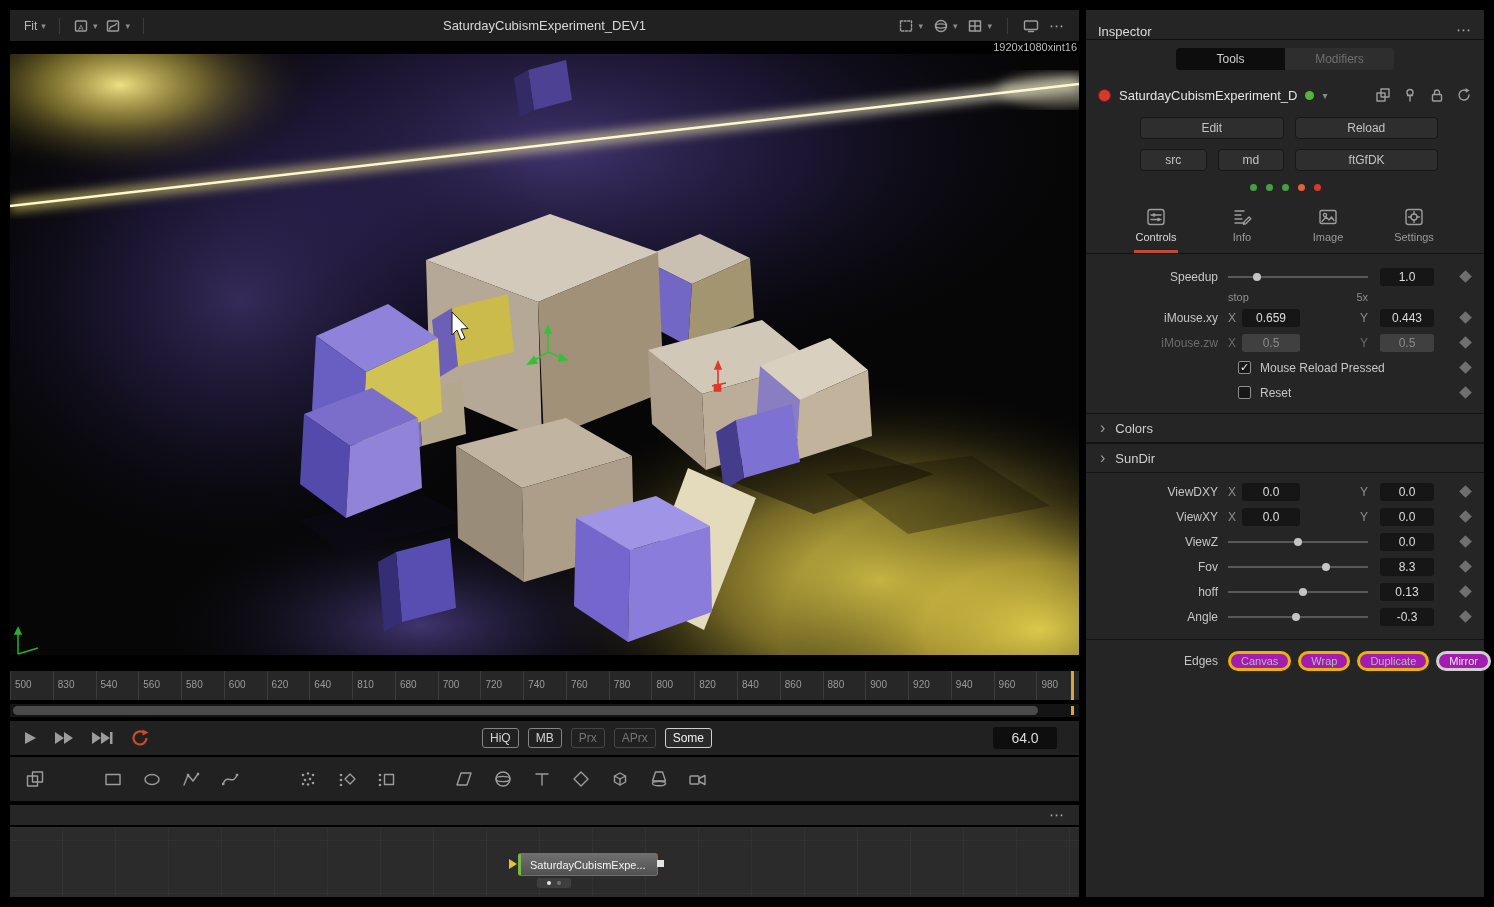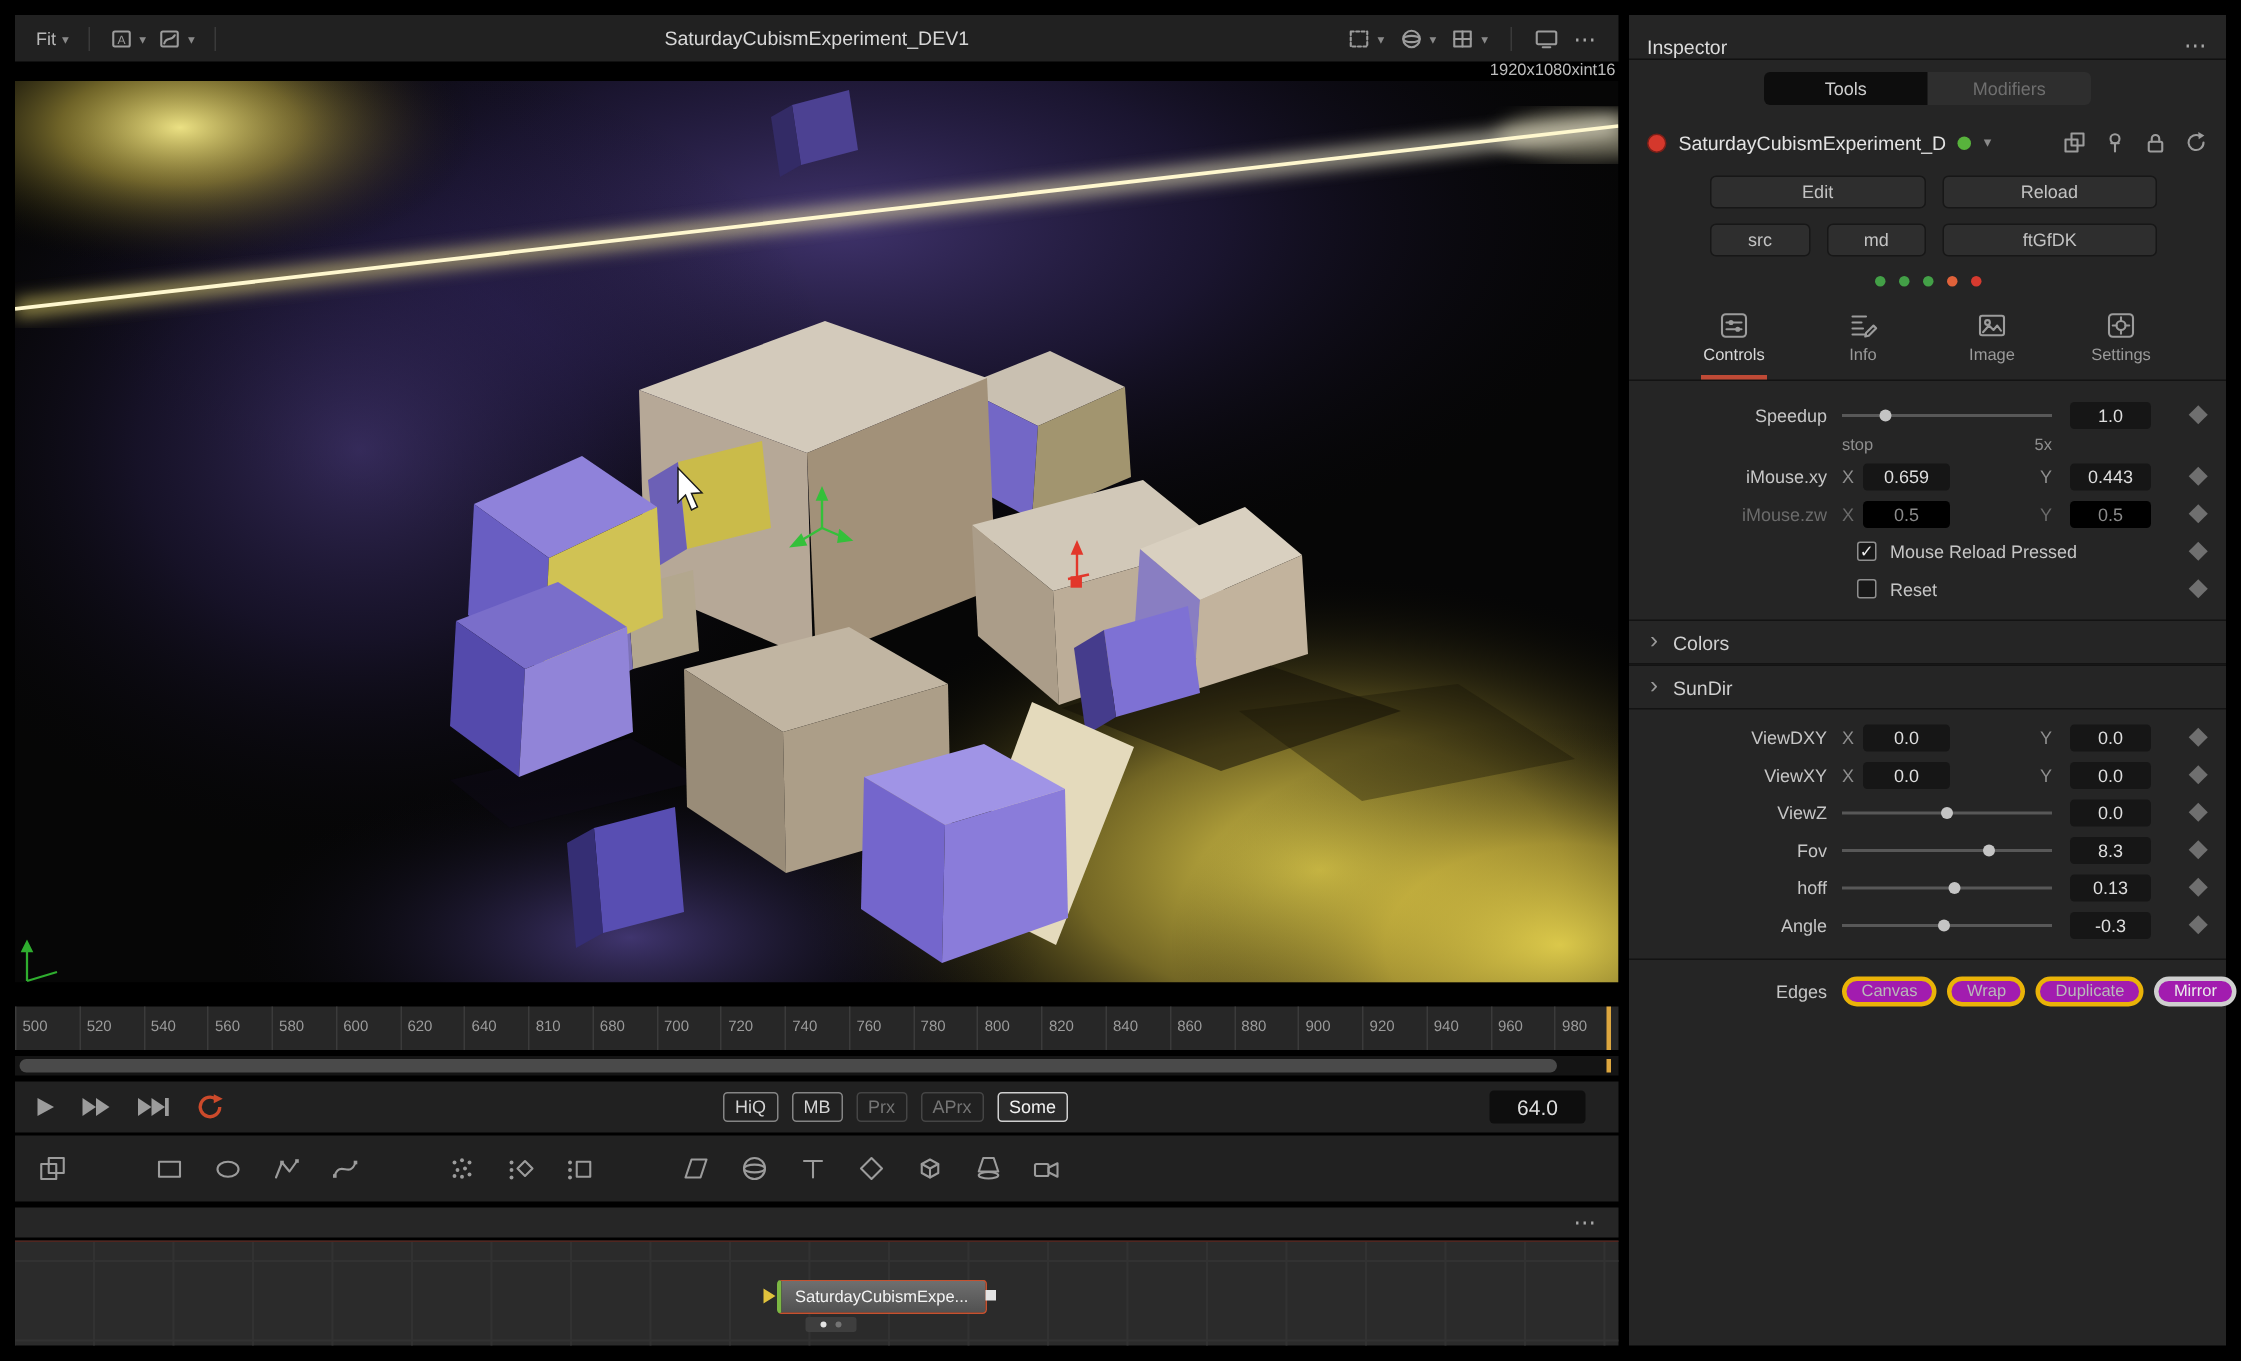--- a/index.html
+++ b/index.html
@@ -85,21 +85,21 @@
 .slider .track{position:absolute;left:0;right:0;top:6px;height:2px;background:#585858}
 .slider .knob{position:absolute;top:3px;width:8px;height:8px;border-radius:50%;background:#c4c4c4}
 .vbox{width:54px;height:18px;background:#161616;border-radius:3px;color:#dedede;display:flex;align-items:center;justify-content:center;margin-left:12px}
 .vbox.x{width:58px;margin-left:0}
 .vbox.y{margin-left:6px}
 .ax{width:14px;color:#8f8f8f}
 .ax.y{margin-left:60px}
 .key{margin-left:auto;width:9px;height:9px;background:#6f6f6f;transform:rotate(45deg)}
 .range-labels{flex:0 0 140px;display:flex;justify-content:space-between;color:#8f8f8f;font-size:11px}
 .dim .plabel,.dim .ax{color:#6b6b6b}
-.dim .vbox{color:#8a8a8a;background:#000000}
+.dim .vbox{color:#8a8a8a;background:#404040}
 .cb{width:13px;height:13px;border:1px solid #8f8f8f;border-radius:2px;background:#181818;display:flex;align-items:center;justify-content:center;color:#efefef;font-size:11px;margin:0 9px 0 10px;flex:0 0 auto}
 .cblabel{color:#c6c6c6}
 .sect{display:flex;align-items:center;height:30px;padding-left:14px;gap:10px;border-top:1px solid #131313;border-bottom:1px solid #131313}
 .schev{color:#9a9a9a;font-size:16px;line-height:1}
 .slabel{color:#cfcfcf;font-size:13px}
 .spacer8{height:8px}
 .spacer6{height:6px}
 .hr{height:1px;background:#131313;margin:10px 0 8px}
 .ebtn{height:20px;padding:0 10px;border-radius:10px;background:#a21caf;border:3px solid #eab308;color:#b9b9b9;font-size:11px;display:flex;align-items:center;margin-right:7px}
 .ebtn.sel{border-color:#cfcfcf;color:#eaeaea}
@@ -286,21 +286,21 @@
   <g>
     <polygon points="452,312 452,335 457,330 461,340 465,338 461,329 468,328.5" fill="#ffffff" stroke="#1a1a1a" stroke-width="1"></polygon>
   </g>
 </svg>
 </div>
 
 <div class="abs" id="ruler">
   <div class="ticks">
 
   <span class="tick">500</span>
-      <span class="tick">520</span>
+      <span class="tick">830</span>
       <span class="tick">540</span>
       <span class="tick">560</span>
       <span class="tick">580</span>
       <span class="tick">600</span>
       <span class="tick">620</span>
       <span class="tick">640</span>
       <span class="tick">810</span>
       <span class="tick">680</span>
       <span class="tick">700</span>
       <span class="tick">720</span>

